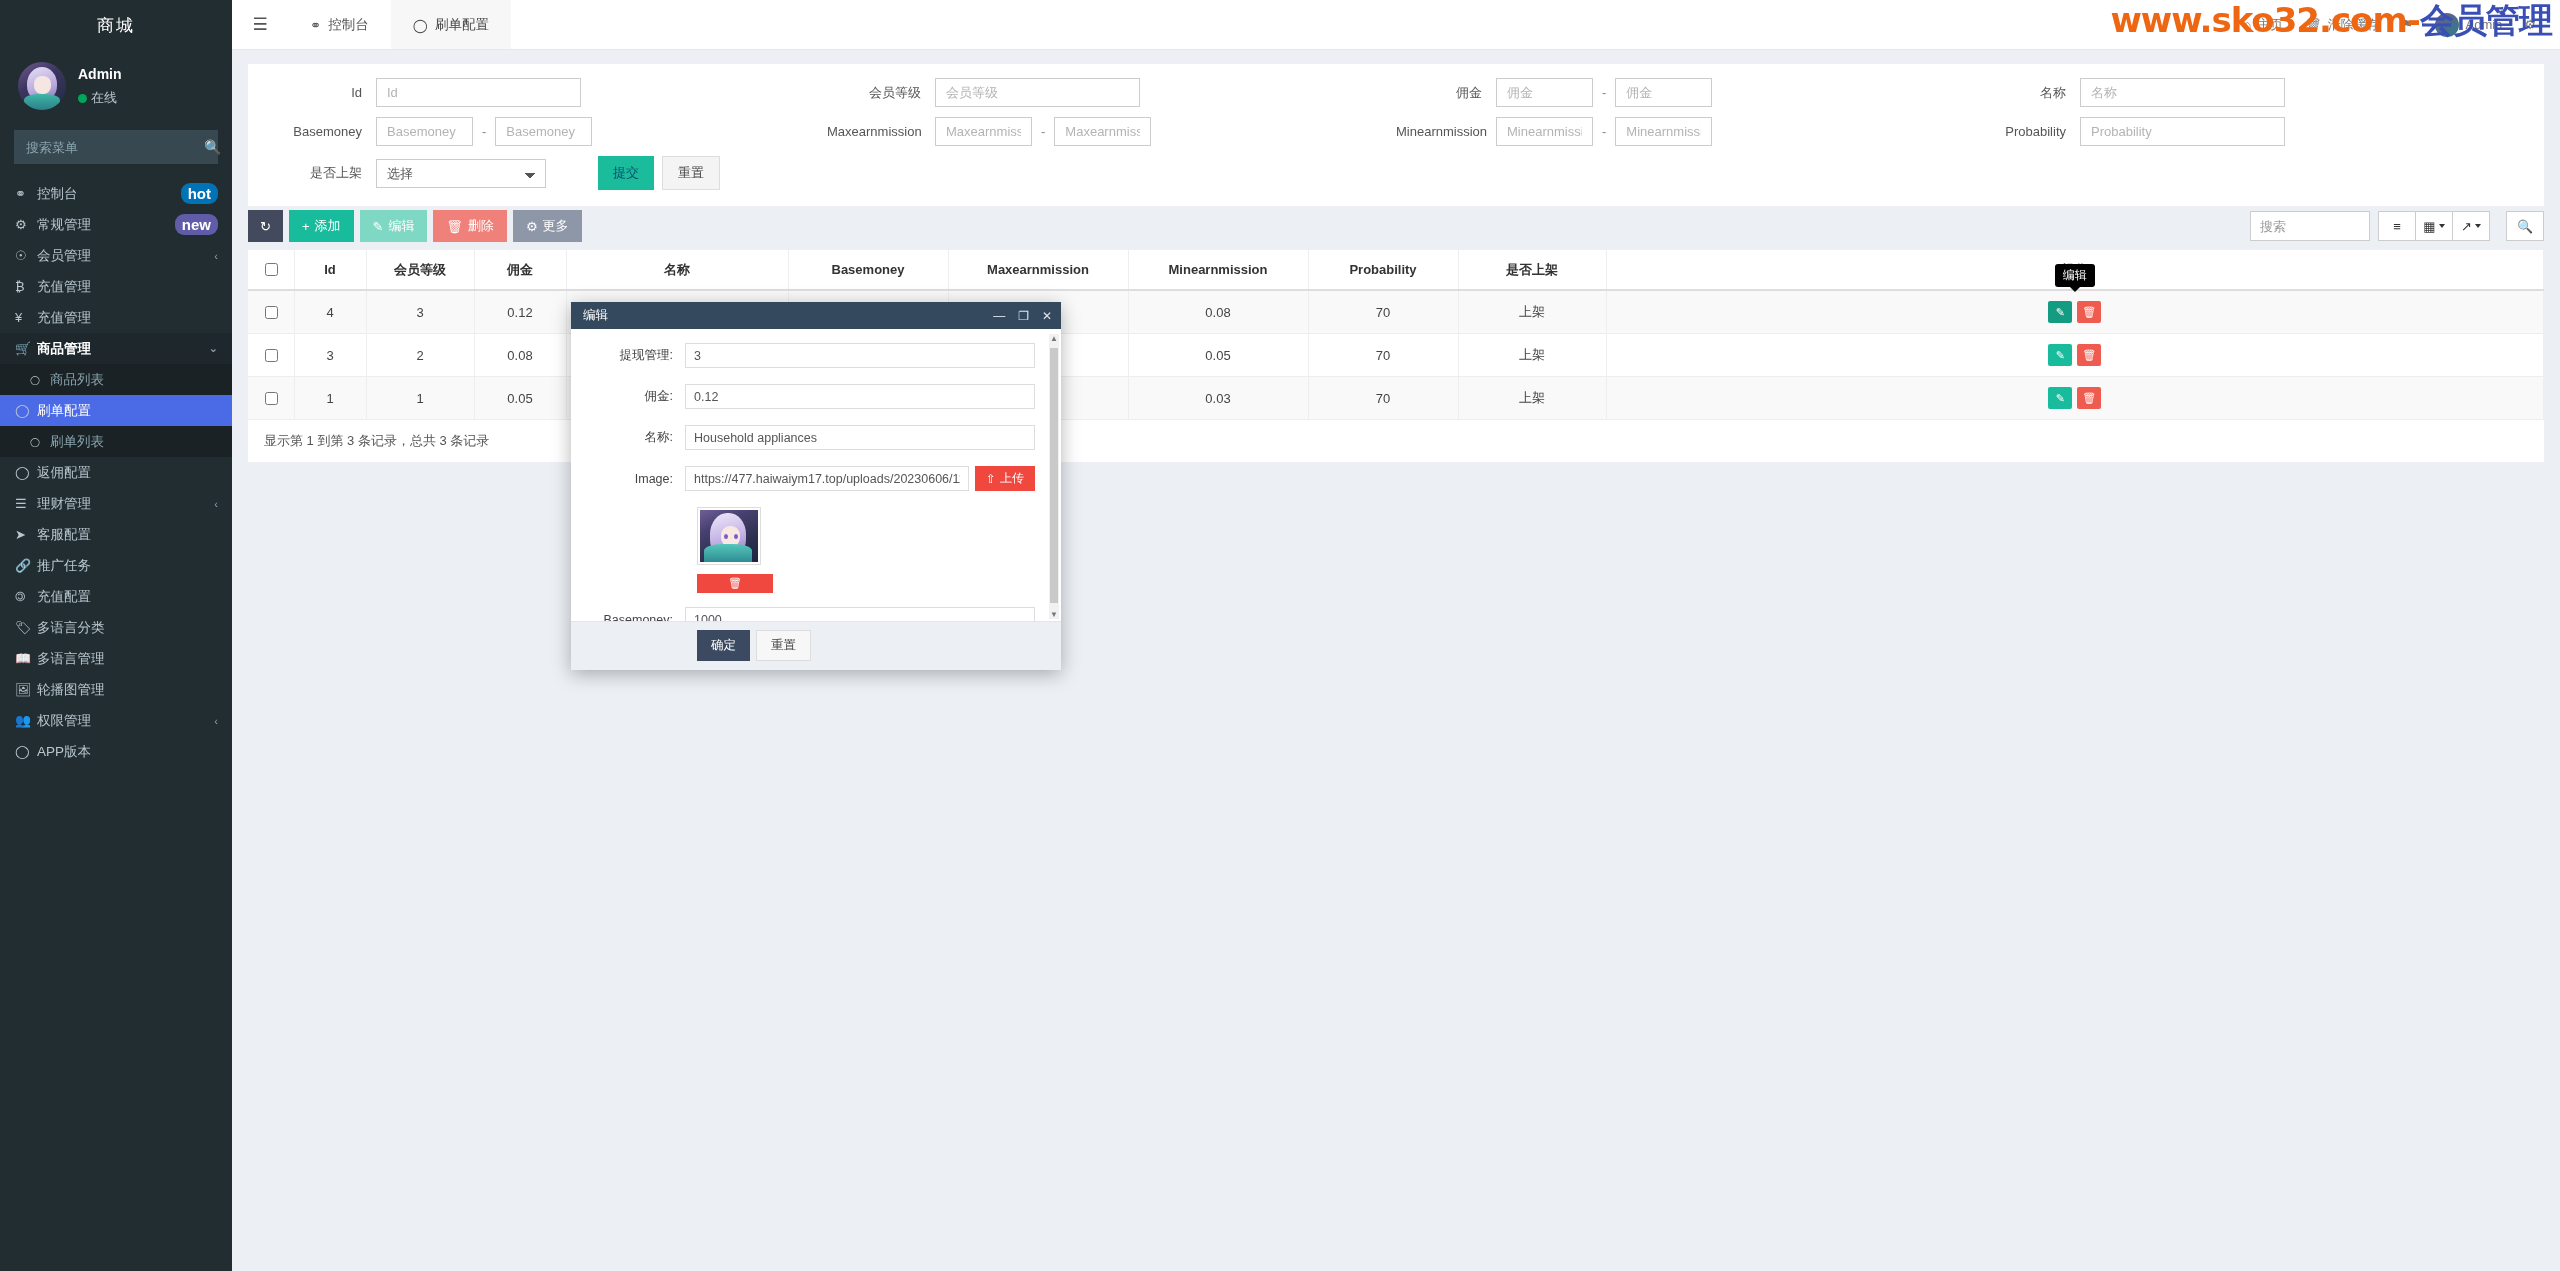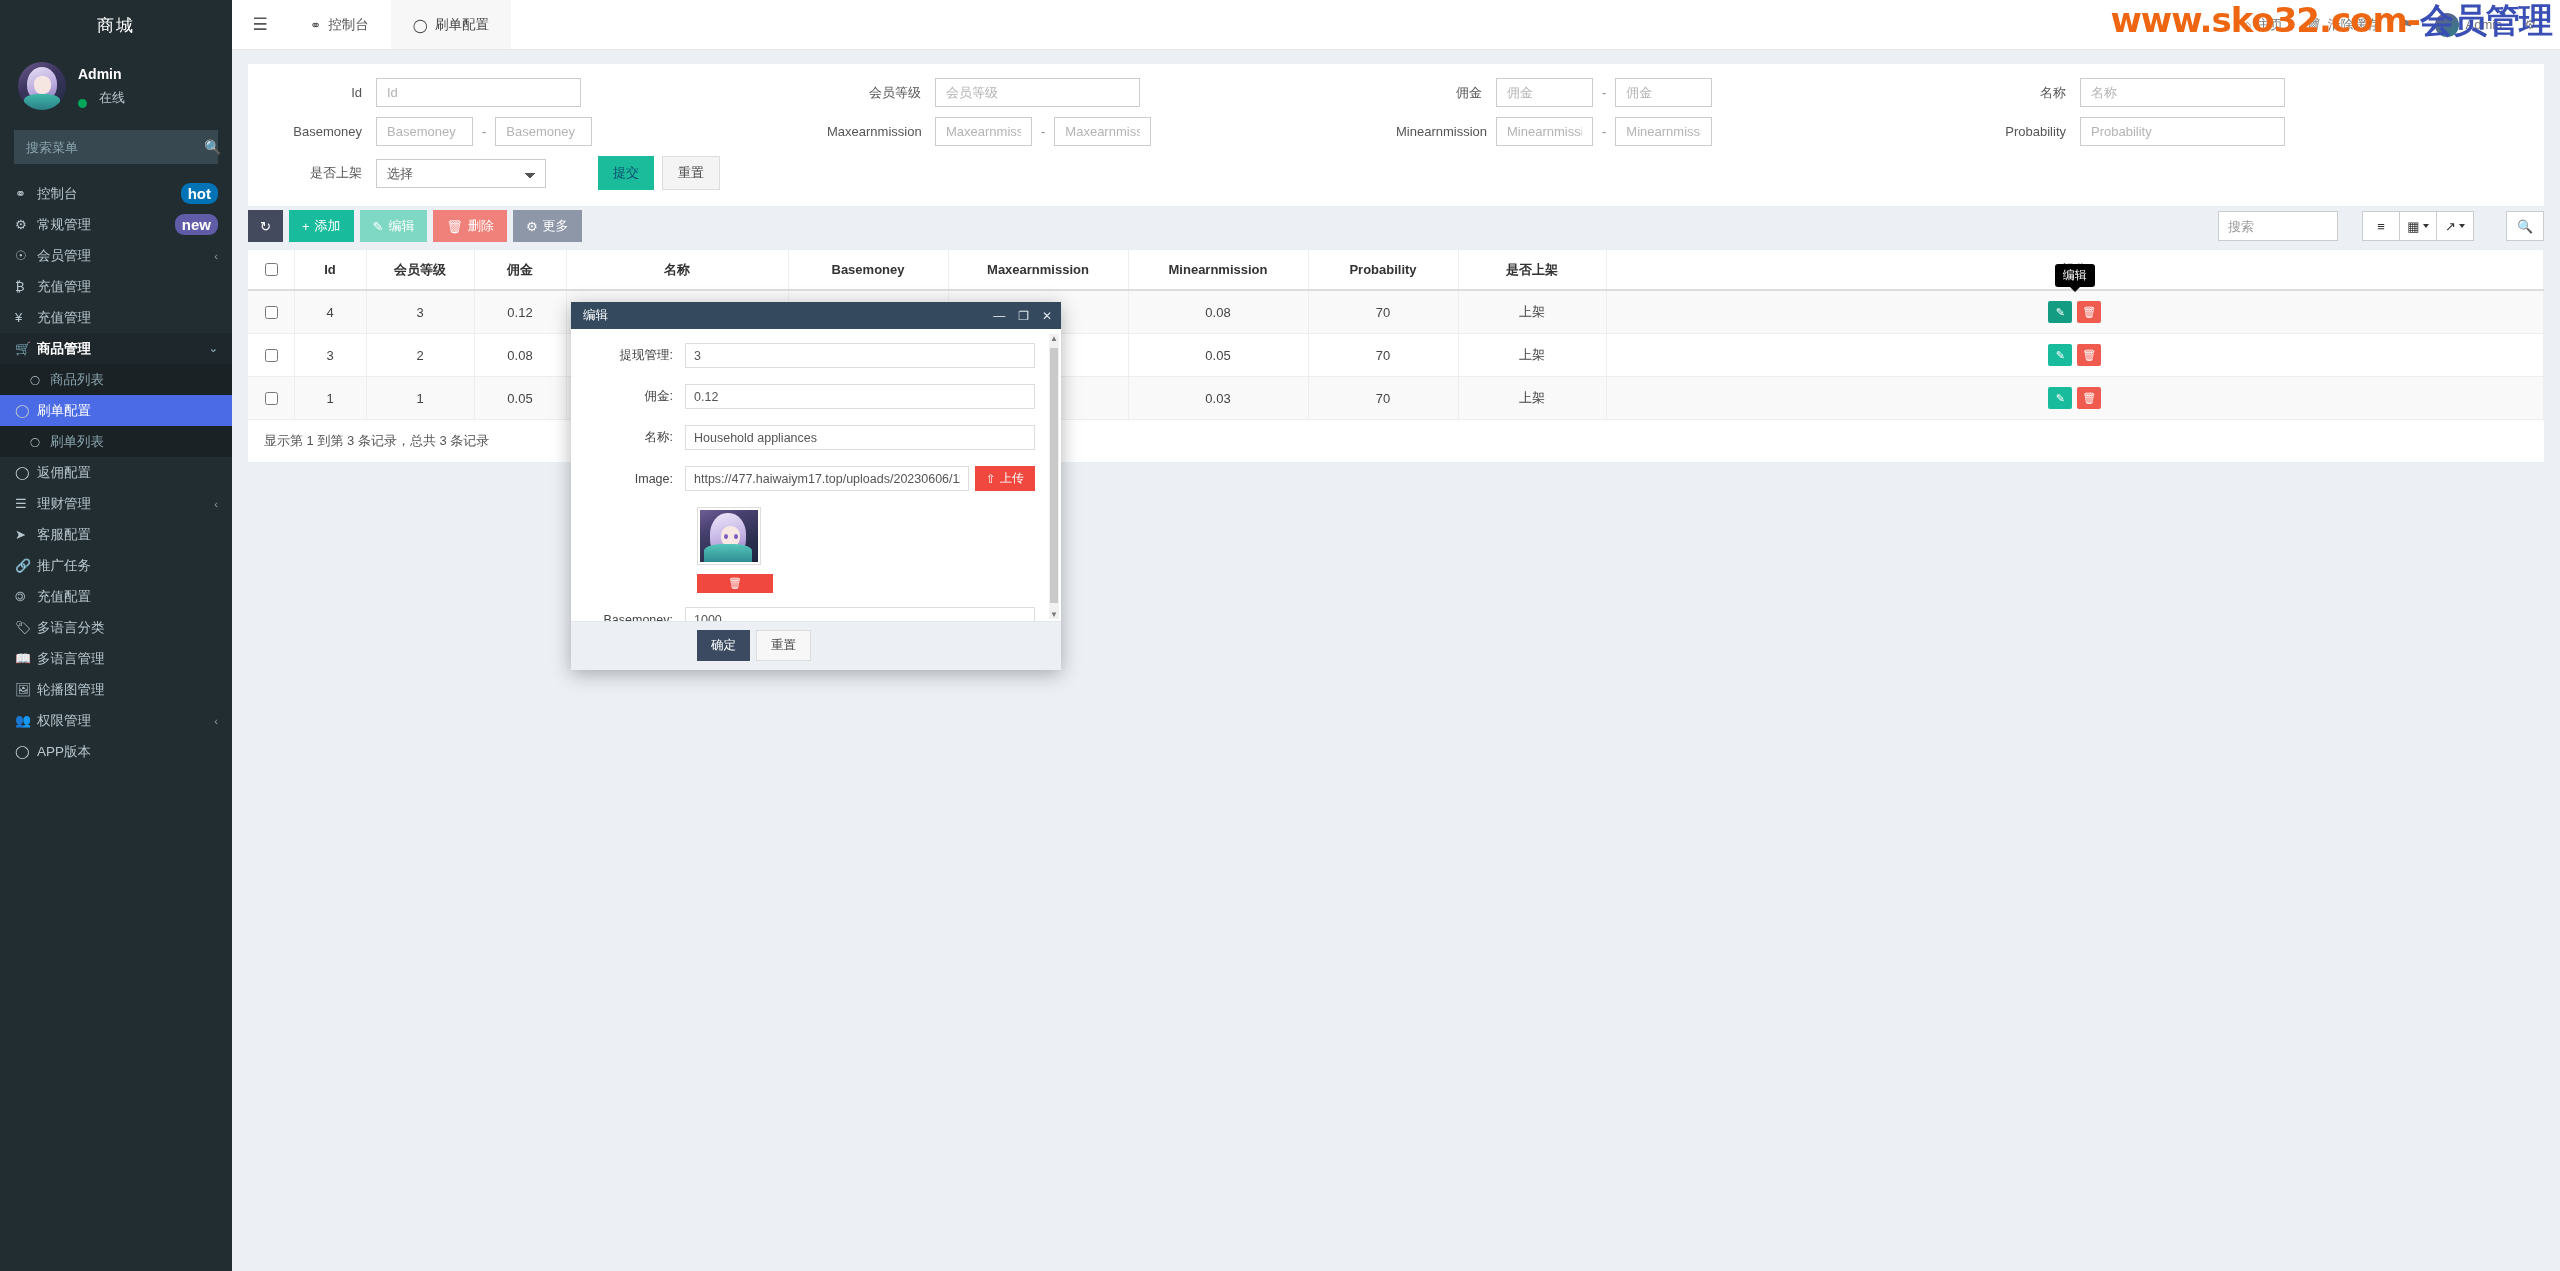--- a/index.html
+++ b/index.html
@@ -33,21 +33,21 @@
   .avatar .face{
     position:absolute; left:16px; top:14px; width:17px; height:18px; border-radius:45%;
     background:#f6e6e2;
   }
   .avatar .body{
     position:absolute; left:6px; bottom:0; width:36px; height:16px; border-radius:40% 40% 0 0;
     background:linear-gradient(180deg,#3fb7a8,#2b7f87);
   }
   .uinfo{ margin-left:12px; line-height:1.5; }
   .uname{ color:#fff; font-weight:bold; font-size:14px; }
-  .ustat{ font-size:13px; color:#b8c7ce; display:flex; align-items:flex-end; gap:12px; margin-top:3px;}
+  .ustat{ font-size:13px; color:#b8c7ce; display:flex; align-items:center; gap:4px; margin-top:3px;}
   .dot{ width:9px; height:9px; border-radius:50%; background:#00a65a; display:inline-block; }
 
   .searchbox{
     margin:8px 14px 14px 14px; height:34px; background:#374850;
     display:flex; align-items:center; padding:0 10px;
   }
   .searchbox input{
     flex:1; background:transparent; border:0; outline:none; color:#ccc; font-size:13px;
     font-family:inherit;
   }
@@ -132,21 +132,21 @@
   .tb{ display:flex; gap:6px; }
   .tbtn{
     border:0; color:#fff; font-size:13px; padding:7px 13px; cursor:pointer;
     display:flex; align-items:center; gap:5px; font-family:inherit;
   }
   .tbtn.refresh{ background:#434a5e; padding:7px 12px; }
   .tbtn.add{ background:#18bc9c; }
   .tbtn.edit{ background:#7fd8c3; }
   .tbtn.del{ background:#f0807a; }
   .tbtn.more{ background:#8d97a8; }
-  .tbright{ margin-left:auto; display:flex; align-items:center; gap:24px; }
+  .tbright{ margin-left:auto; display:flex; align-items:center; gap:8px; }
   .tsearch{
     width:120px; height:30px; border:1px solid #ccc; padding:0 9px; font-size:13px;
     outline:none; font-family:inherit; color:#555;
   }
   .tsearch::placeholder{ color:#999; }
   .igrp{ display:flex; }
   .ibtn{
     height:30px; min-width:38px; border:1px solid #ccc; background:#fff; color:#333;
     display:flex; align-items:center; justify-content:center; gap:3px; font-size:13px; cursor:pointer;
     margin-left:-1px;

